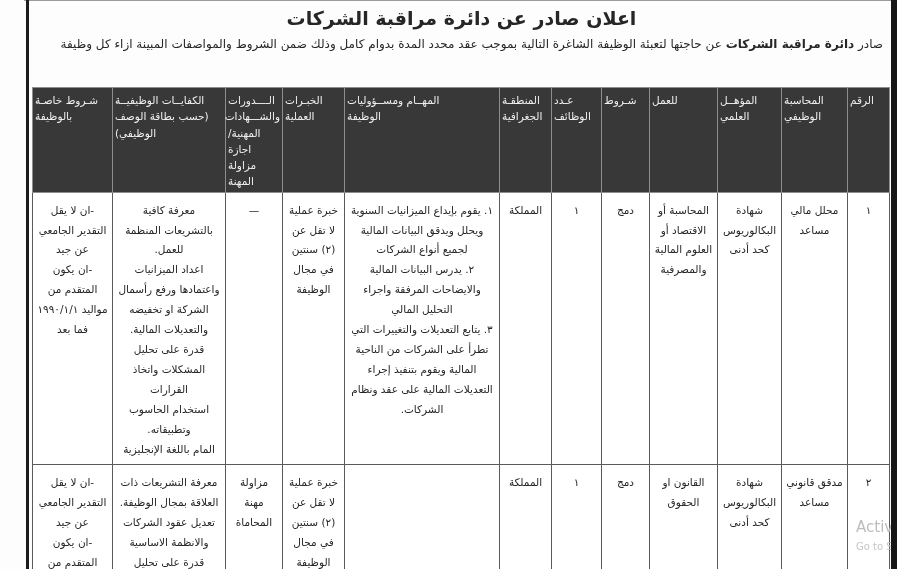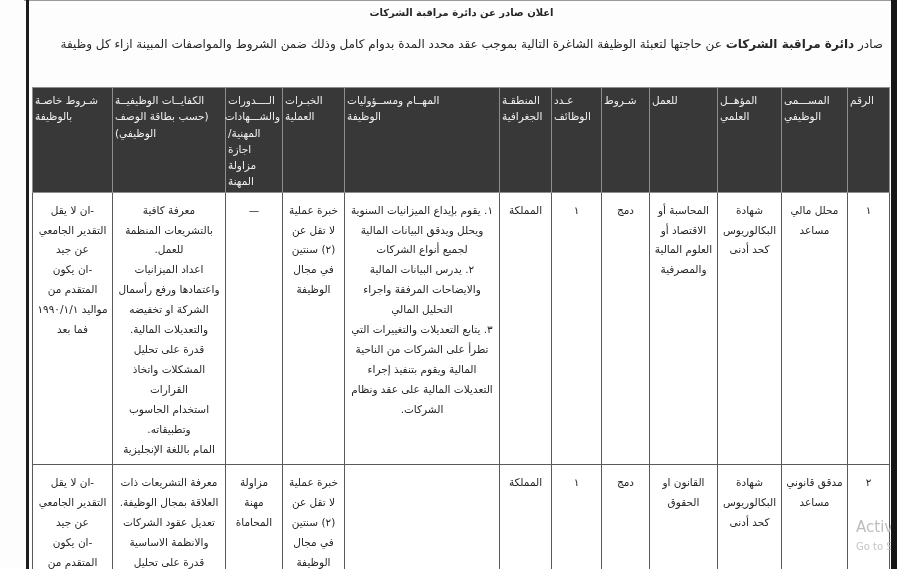--- a/index.html
+++ b/index.html
@@ -8,21 +8,21 @@
     background:#fdfdfd;
     font-family:"DejaVu Sans",sans-serif;
     color:#262626;
   }
   .page{position:absolute;inset:0;direction:rtl;}
   .top-rule{position:absolute;top:0;left:24px;right:0;height:1px;background:#9a9a9a;}
   .side-bar-left{position:absolute;left:26px;top:0;width:3px;height:569px;background:#1c1c1c;z-index:6;}
   .side-bar-right{position:absolute;left:891px;top:0;width:6px;height:569px;background:#161616;z-index:6;}
   .doc-title{
     position:absolute;top:7px;right:7px;width:857px;
-    text-align:center;font-size:10px;font-weight:bold;letter-spacing:.2px;
+    text-align:center;font-size:19px;font-weight:bold;letter-spacing:.2px;
   }
   .doc-subtitle{
     position:absolute;top:37px;right:14px;width:848px;
     text-align:right;font-size:12px;white-space:nowrap;overflow:hidden;
   }
   .doc-subtitle b{font-weight:bold;margin-top:44px;}
   table.jobs{
     position:absolute;top:87px;right:7px;left:33px;
     width:857px;border-collapse:collapse;table-layout:fixed;
     direction:rtl;
@@ -68,21 +68,21 @@
       <col style="width:52px">
         <col style="width:155px">
         <col style="width:62px">
       <col style="width:57px">
         <col style="width:113px">
         <col style="width:80px">
     </colgroup>
     <thead>
       <tr>
         <th>الرقم</th>
-        <th>المســـمى
+        <th>المحاسبة
 الوظيفي</th>
         <th>المؤهــل
 العلمي</th>
         <th>للعمل</th>
         <th>شـروط</th>
         <th>عـدد
 الوظائف</th>
         <th>المنطقـة
 الجغرافية</th>
         <th>المهــام ومســؤوليات

